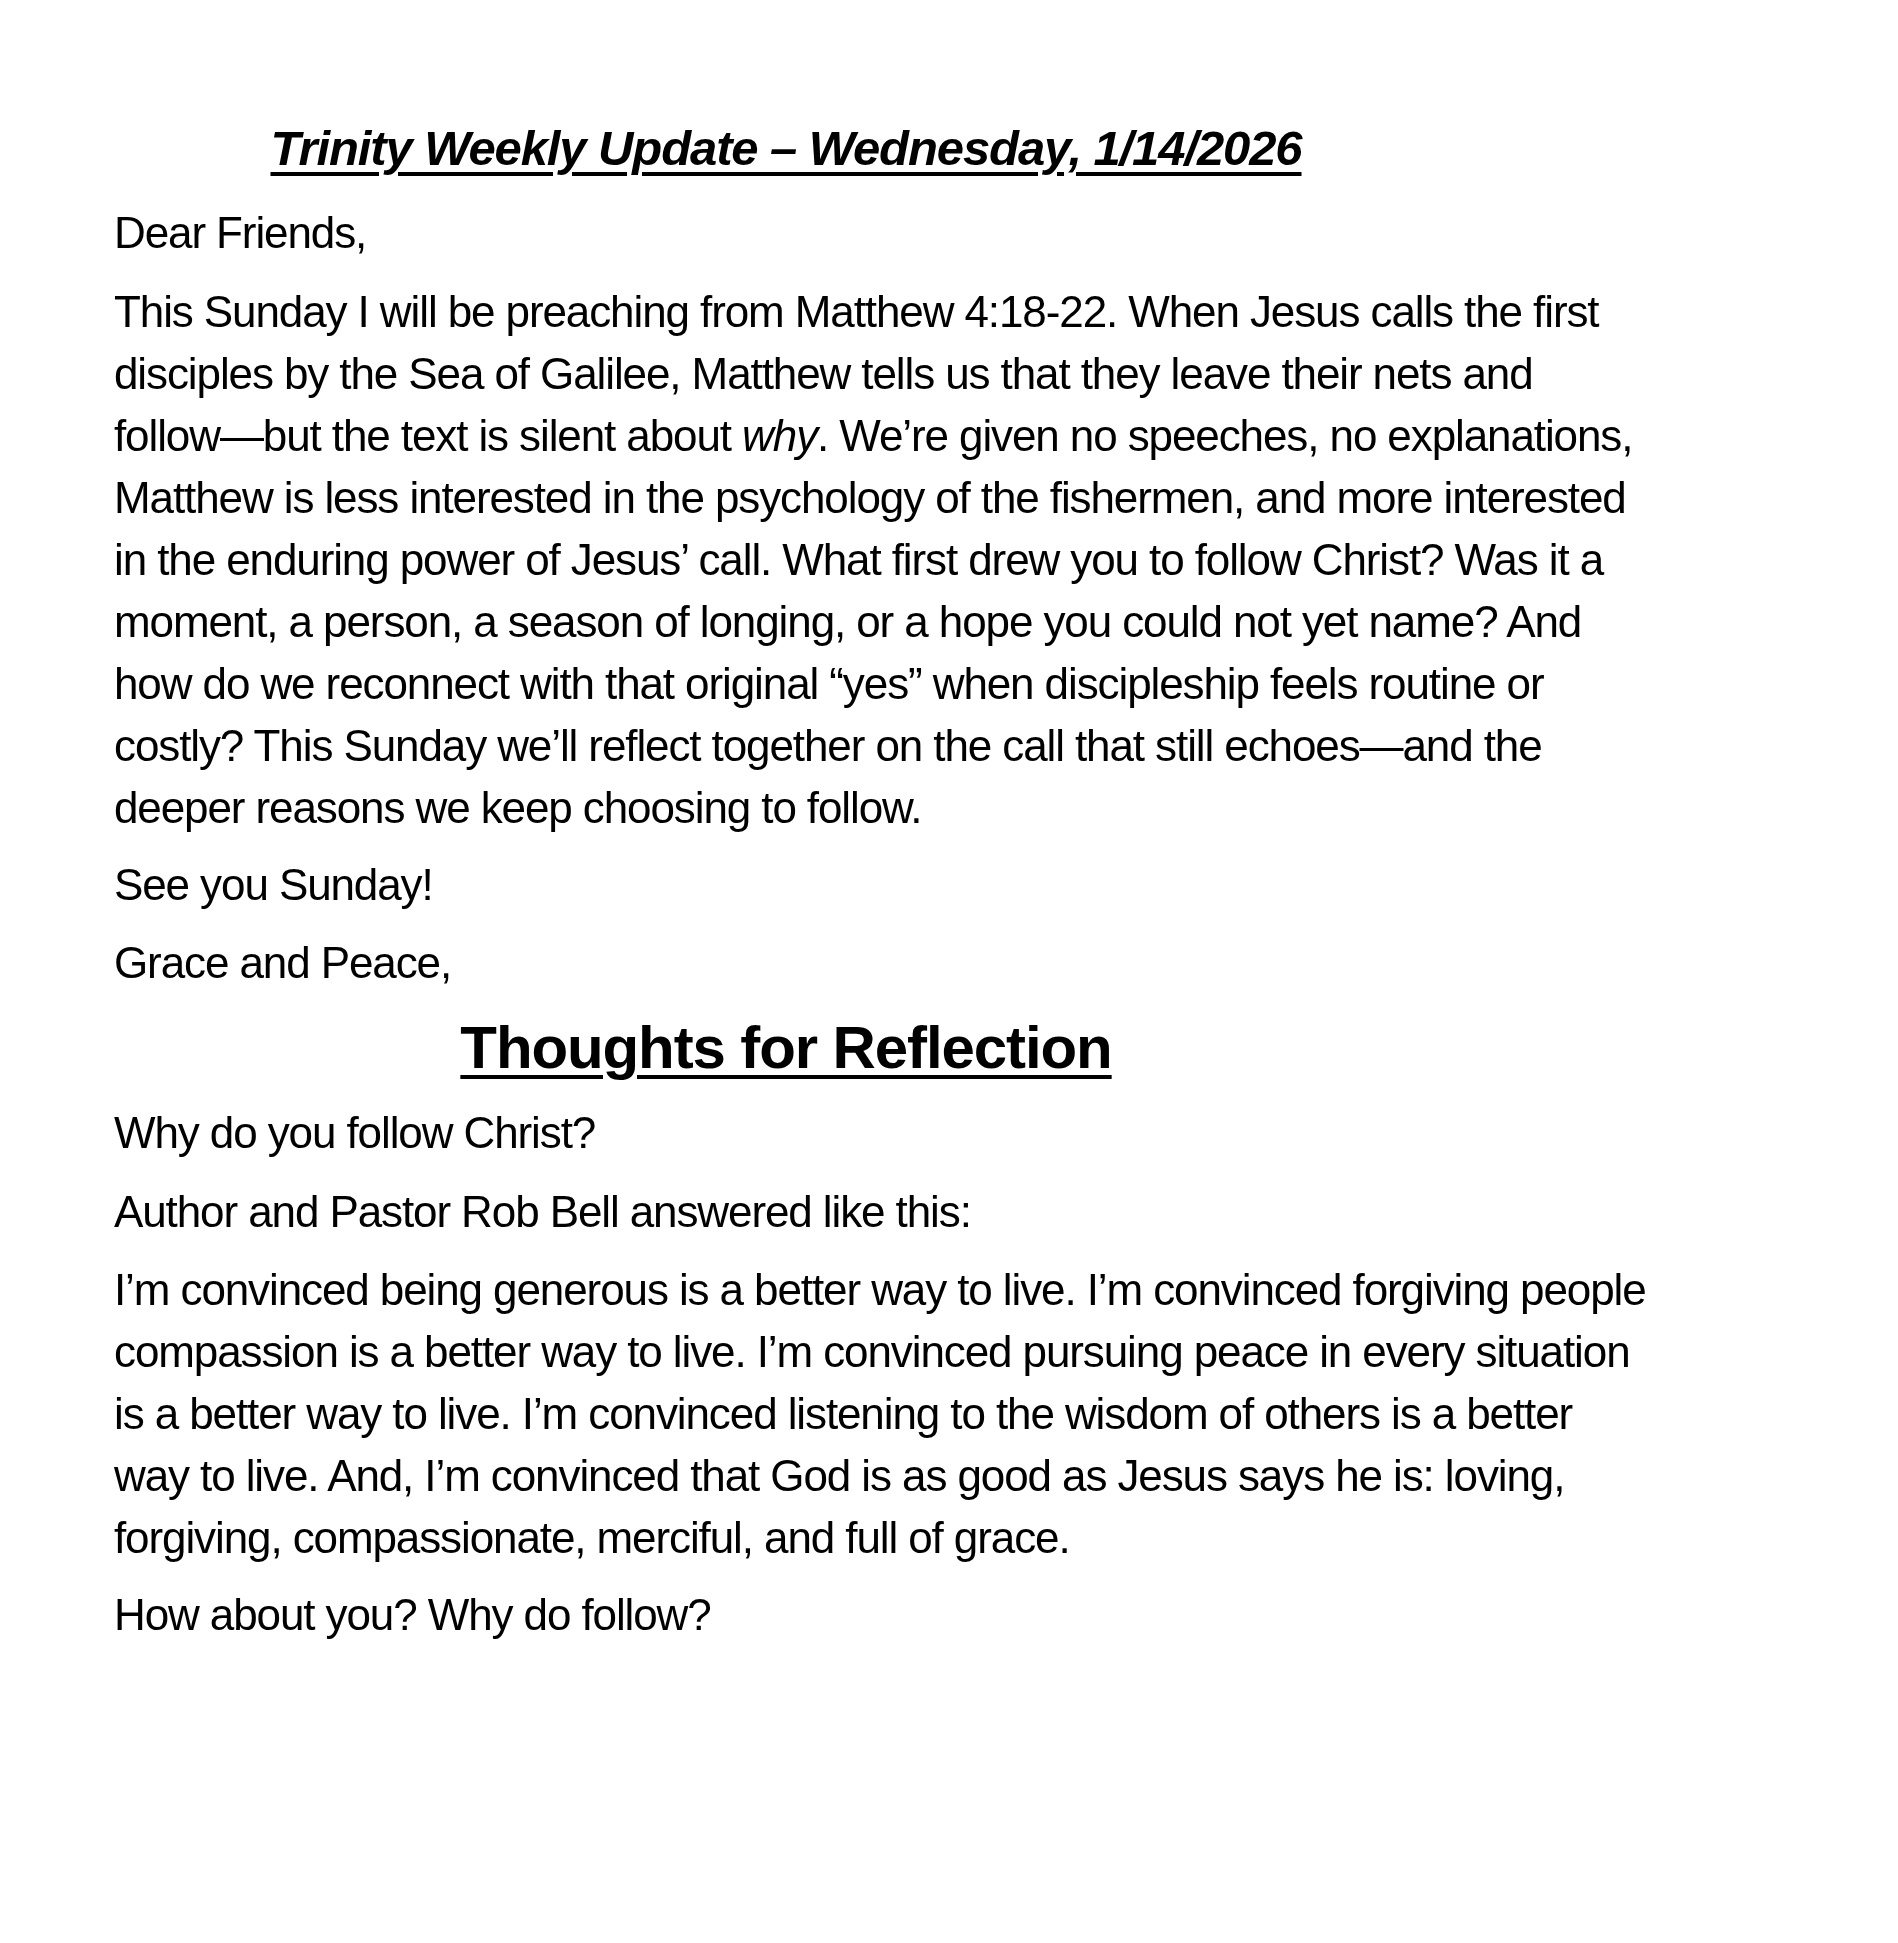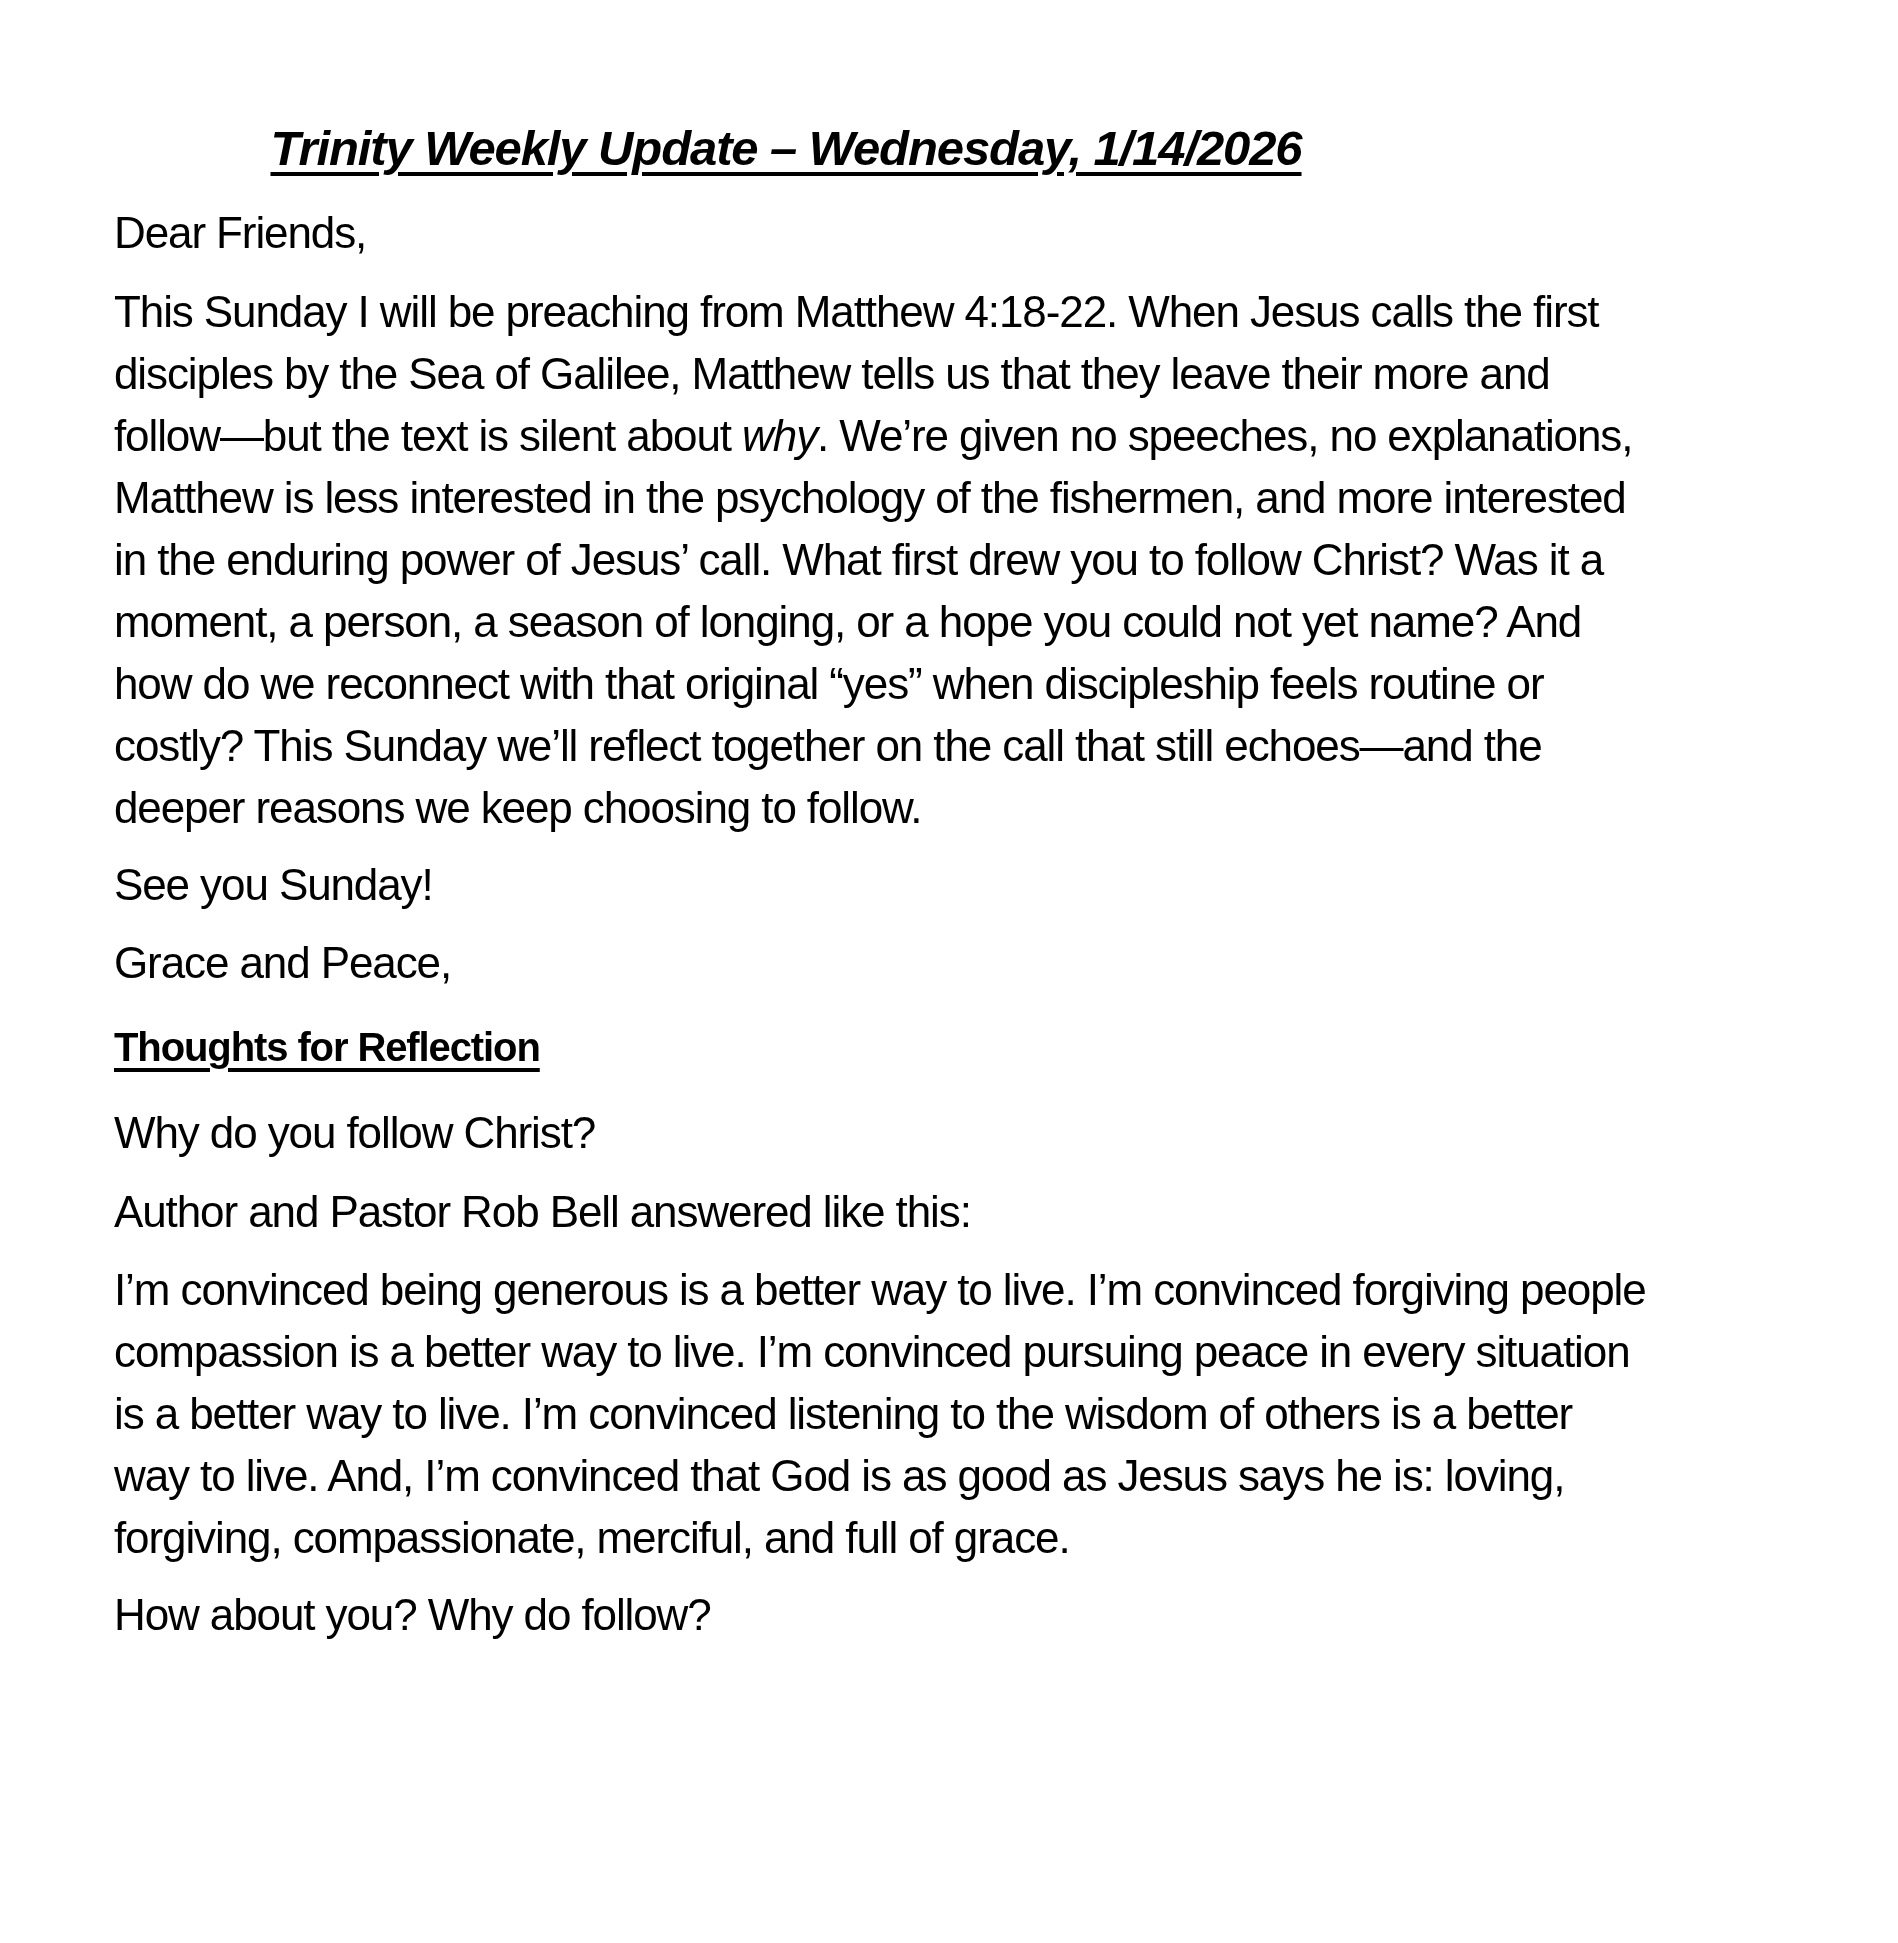--- a/index.html
+++ b/index.html
@@ -27,24 +27,25 @@
     margin: 0 0 20px 0;
     font-size: 49px;
     line-height: 68px;
     font-weight: bold;
     font-style: italic;
     text-align: center;
     white-space: nowrap;
   }
   .section-heading {
     margin: 0 0 18px 0;
-    font-size: 40px;
+    font-size: 60px;
     line-height: 73px;
     font-weight: bold;
     font-style: normal;
+    text-align: center;
     white-space: nowrap;
   }
   .u {
     text-decoration: underline;
     text-decoration-thickness: 3.8px;
     text-underline-offset: 6.8px;
   }
   .pblock {
     margin: 0 0 16.7px 0;
   }
@@ -61,21 +62,21 @@
 <body>
 
 <div class="page">
 
   <h1 class="doc-title"><span class="u">Trinity Weekly Update – Wednesday, 1/14/2026</span></h1>
 
   <p class="pblock">Dear Friends,</p>
 
   <div class="pblock para1">
     <div class="tline"><b>This Sunday</b><span> I will be preaching from Matthew 4:18-22. When Jesus calls the first</span></div>
-    <div class="tline">disciples by the Sea of Galilee, Matthew tells us that they leave their more and</div>
+    <div class="tline">disciples by the Sea of Galilee, Matthew tells us that they leave their nets and</div>
     <div class="tline"><span>follow—but the text is silent about </span><i>why</i><span>. We’re given no speeches, no explanations,</span></div>
     <div class="tline">Matthew is less interested in the psychology of the fishermen, and more interested</div>
     <div class="tline">in the enduring power of Jesus’ call. What first drew you to follow Christ? Was it a</div>
     <div class="tline">moment, a person, a season of longing, or a hope you could not yet name? And</div>
     <div class="tline">how do we reconnect with that original “yes” when discipleship feels routine or</div>
     <div class="tline">costly? This Sunday we’ll reflect together on the call that still echoes—and the</div>
     <div class="tline">deeper reasons we keep choosing to follow.</div>
   </div>
 
   <p class="pblock">See you Sunday!</p>

